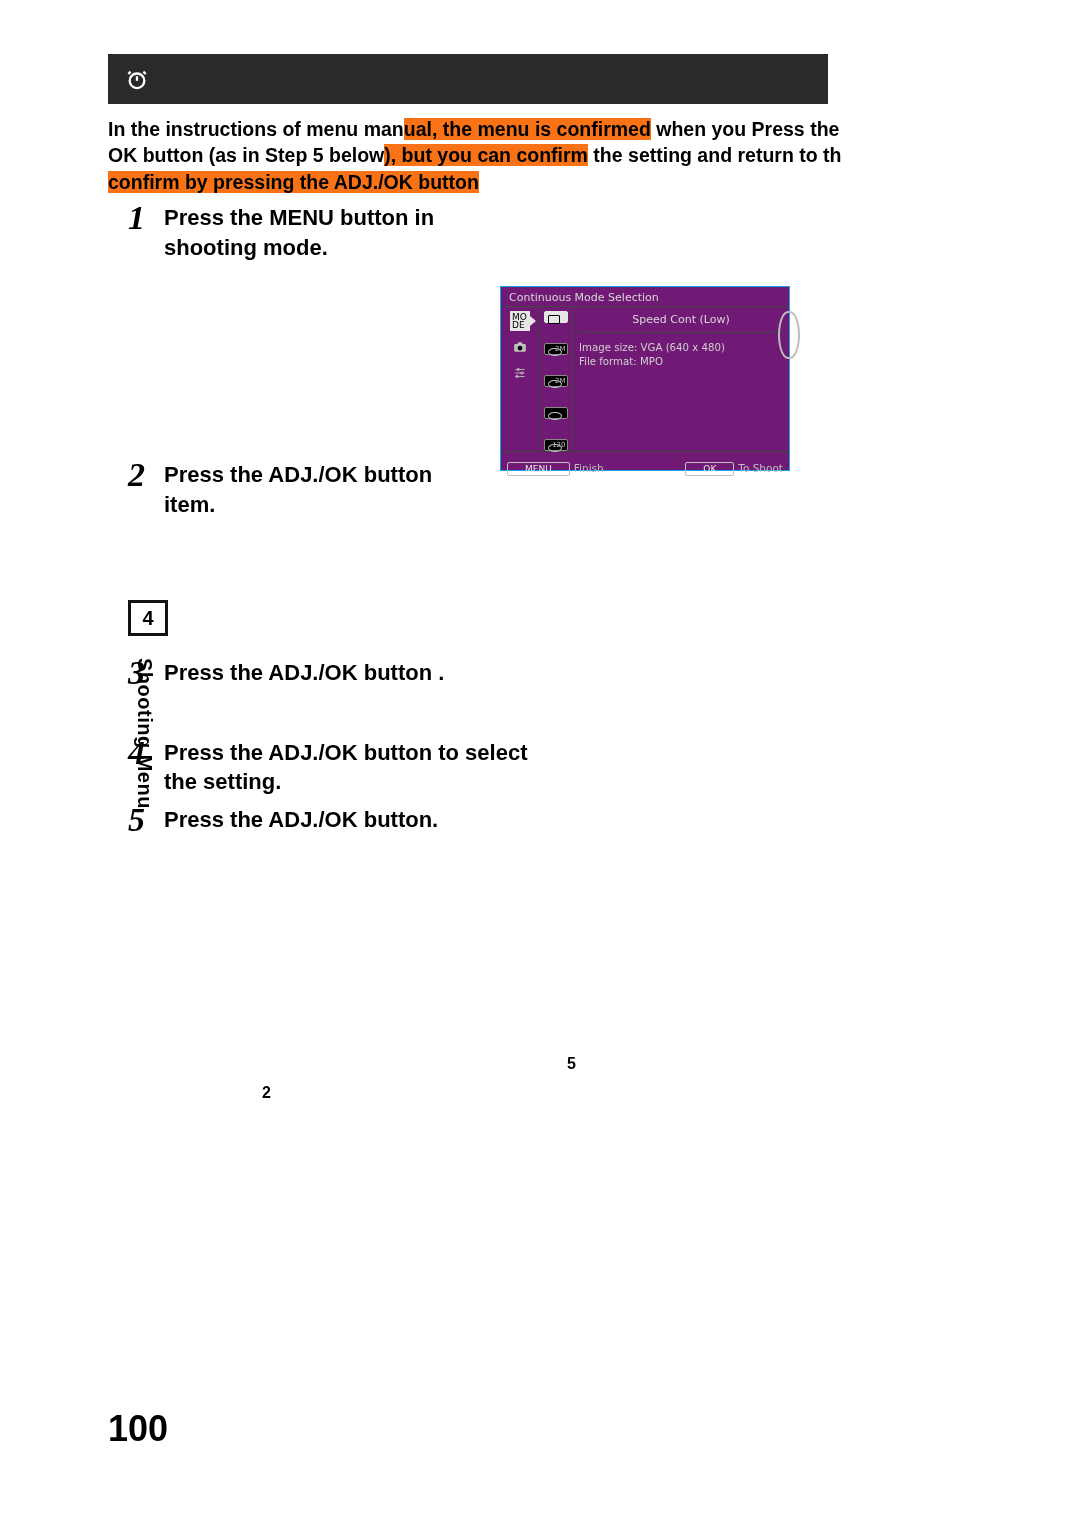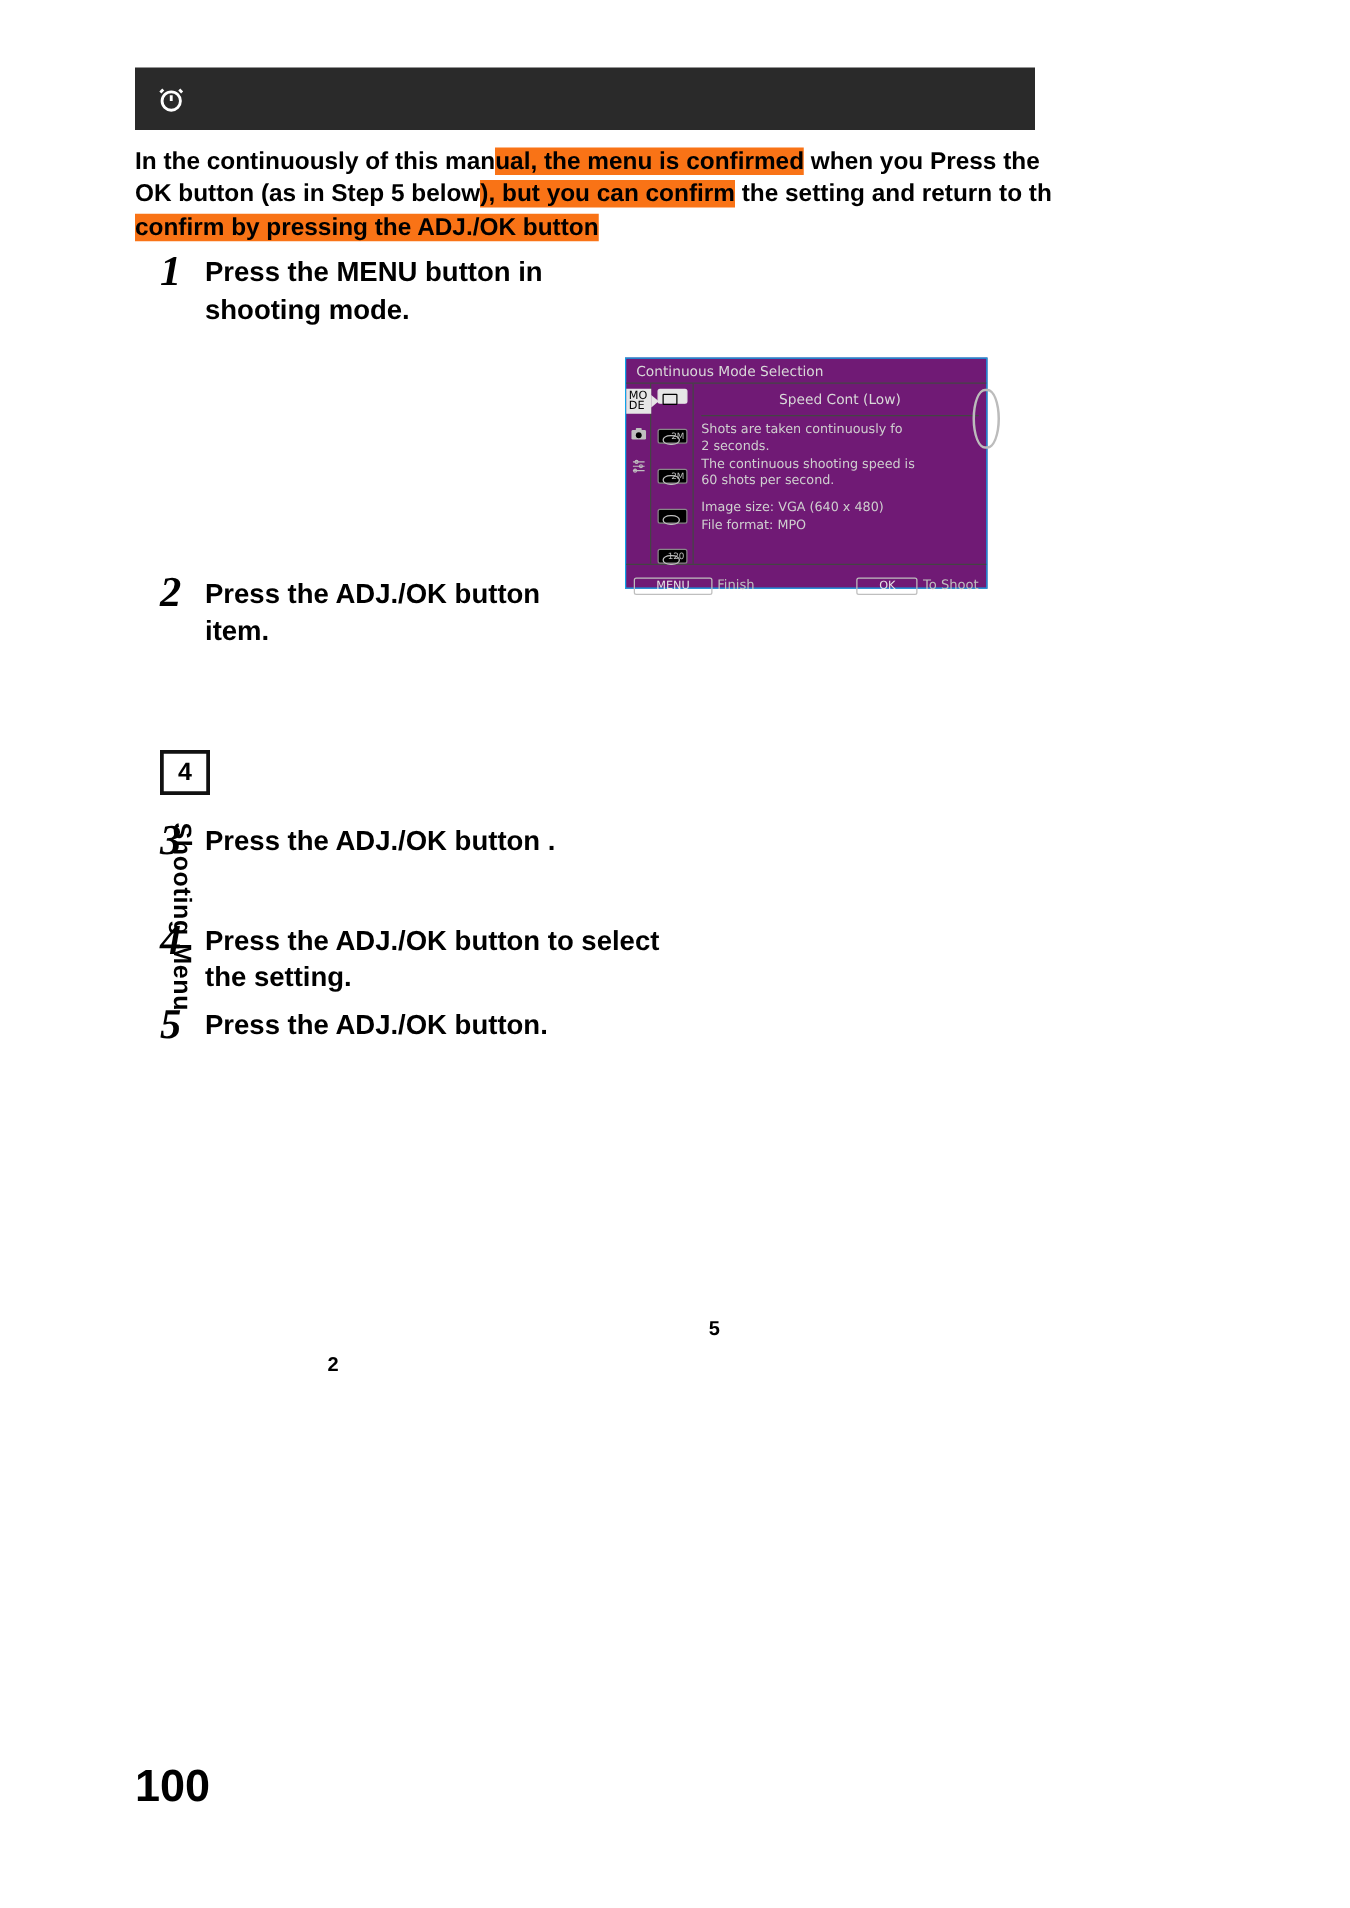--- a/index.html
+++ b/index.html
@@ -91,21 +91,21 @@
     font-size: 11px;
   }
   .cam-body {
     position: relative;
     display: flex;
     height: 146px;
     border-top: 1px solid #444;
     border-bottom: 1px solid #444;
   }
   .cam-col1 {
-    width: 20px;
+    width: 38px;
     border-right: 1px solid #444;
     display: flex; flex-direction: column; align-items: center;
     padding-top: 4px;
     gap: 6px;
   }
   .cam-col1 .mtab {
     width: 20px; height: 20px;
     display:flex; align-items:center; justify-content:center;
     font-size:9px;
   }
@@ -236,21 +236,21 @@
   <div class="header-bar">
     <svg class="timer-icon" viewBox="0 0 24 24">
       <circle cx="12" cy="14" r="8"></circle>
       <line x1="12" y1="14" x2="12" y2="9"></line>
       <path d="M5 4 L2.5 6.5"></path>
       <path d="M19 4 L21.5 6.5"></path>
     </svg>
   </div>
 
   <div class="intro">
-    <span>In the continuously of this man</span><span class="hl">ual, the menu is confirmed</span><span> when you Press the</span><br>
+    <span>In the instructions of menu man</span><span class="hl">ual, the menu is confirmed</span><span> when you Press the</span><br>
     <span>OK button (as in Step 5 below</span><span class="hl">), but you can confirm</span><span> the setting and return to th</span><br>
     <span class="hl">confirm by pressing the ADJ./OK button</span>
   </div>
 
   <div class="steps">
     <div class="step">
       <div class="step-num">1</div>
       <div class="step-text">Press the MENU button in shooting mode.</div>
     </div>
 
@@ -323,26 +323,20 @@
         <div class="thumb">
             <span class="eye"></span>
           </div>
         <div class="thumb">
             <span class="eye"></span>
             <span>120</span>
           </div>
       </div>
       <div class="cam-right">
         <div class="cam-mode">Speed Cont (Low)</div>
-        <div class="cam-desc">
-          <span>Shots are taken continuously fo</span><br>
-          <span>2 seconds.</span><br>
-          <span>The continuous shooting speed is</span><br>
-          <span>60 shots per second.</span>
-        </div>
         <div class="cam-meta">
           <span>Image size: VGA (640 x 480)</span><br>
           <span>File format: MPO</span>
         </div>
       </div>
       <div class="scroll-circle"></div>
     </div>
     <div class="cam-foot">
       <span>
         <span class="kbox">MENU</span><span>Finish</span>

